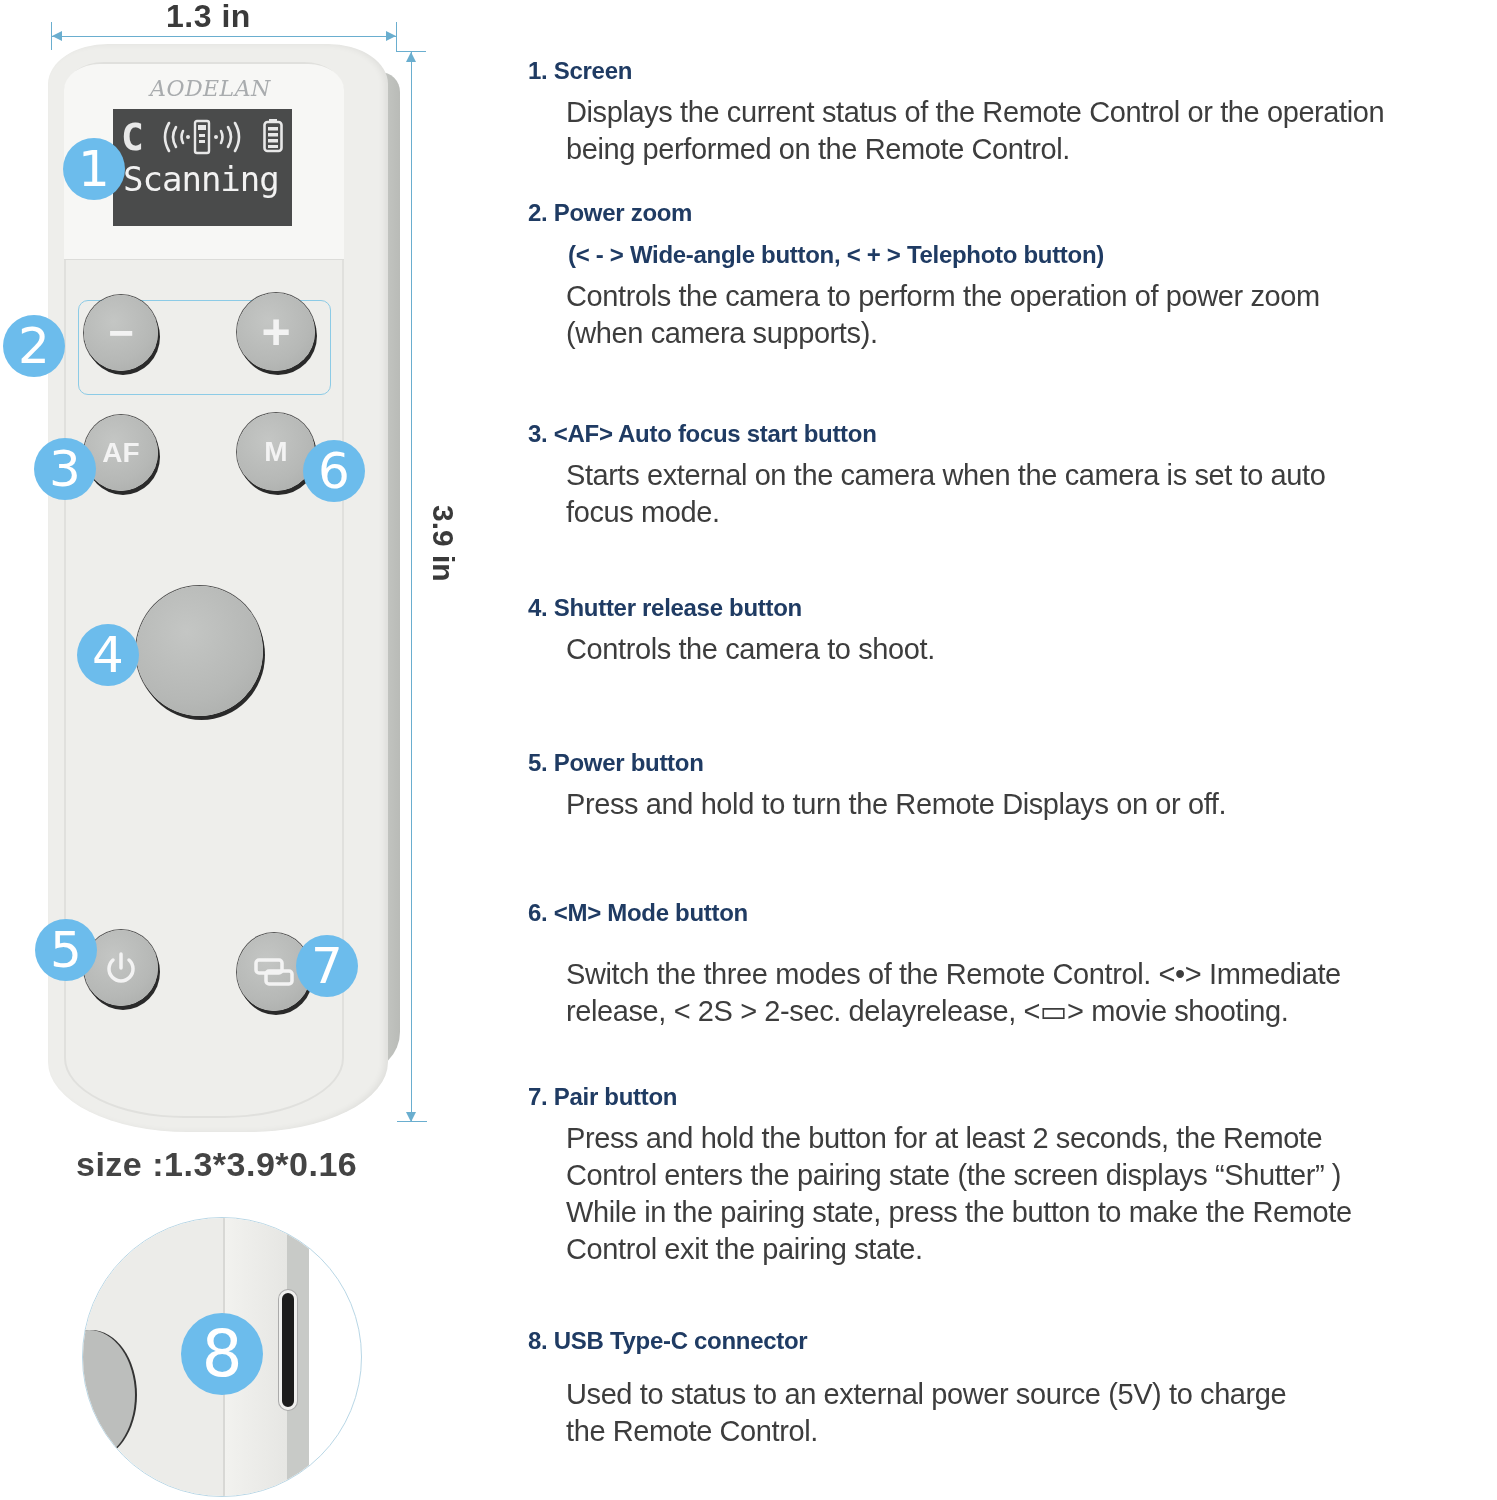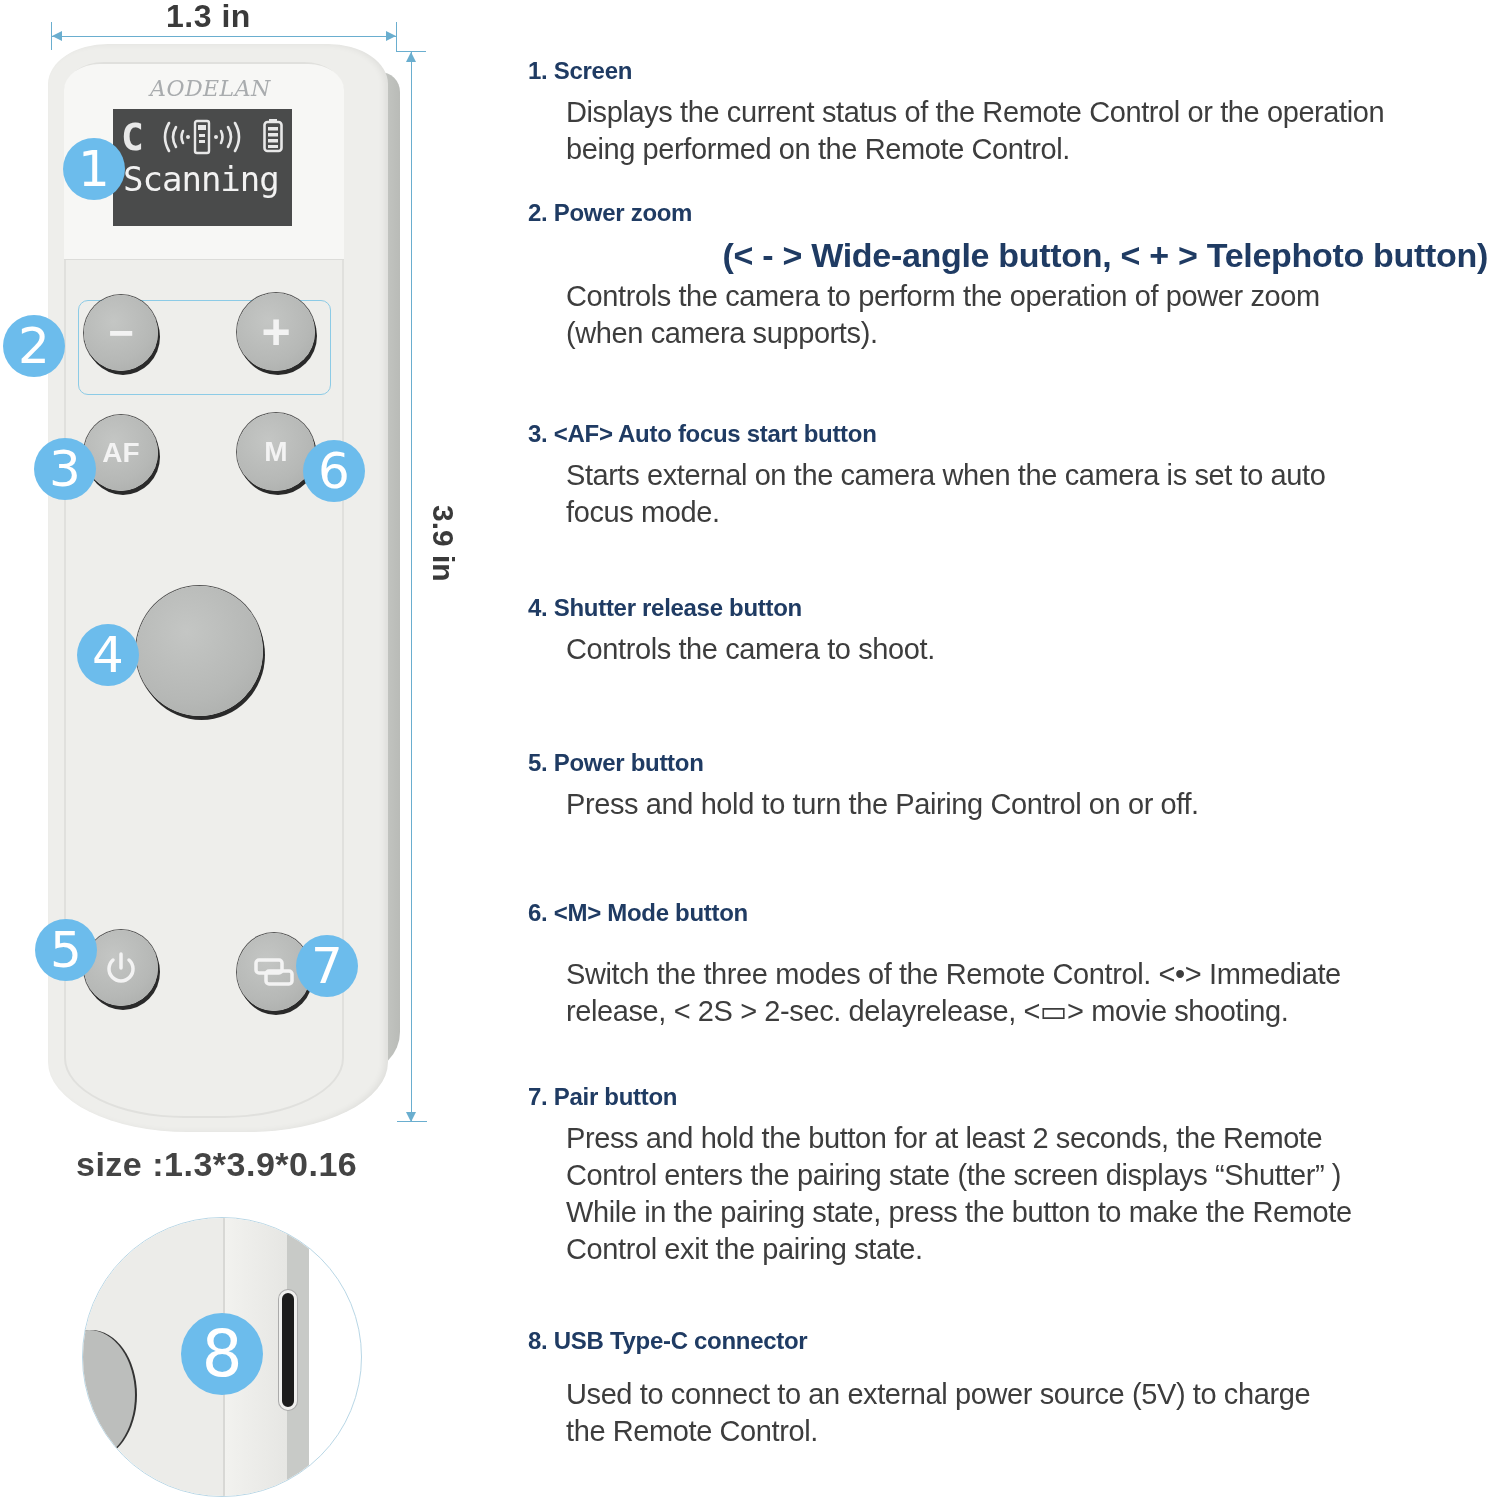--- a/index.html
+++ b/index.html
@@ -54,21 +54,21 @@
   .detail-face { position: absolute; left: 0; top: 0; width: 142px; height: 280px; background: #ecece9; }
   .detail-seam { position: absolute; left: 140px; top: 0; width: 2px; height: 280px; background: #d8d8d5; }
   .detail-edge { position: absolute; left: 142px; top: 0; width: 62px; height: 280px; background: linear-gradient(90deg, #f2f2ef, #e6e6e3); }
   .detail-side { position: absolute; left: 204px; top: 0; width: 22px; height: 280px; background: #c8cac7; }
   .detail-btn { position: absolute; left: -40px; top: 112px; width: 92px; height: 130px; border-radius: 50%; background: #bcbebc; box-shadow: 2px 0 0 #333; }
   .usb-port { position: absolute; left: 196px; top: 72px; width: 18px; height: 120px; border-radius: 10px; background: #1c1c1c; border: 3px solid #f0f0ee; box-shadow: 0 0 0 1px #aaa; }
 
   
   .section { position: absolute; left: 528px; width: 960px; }
   .sec-title { font-size: 24px; font-weight: bold; color: #1f3b63; line-height: 42px; white-space: nowrap; letter-spacing: -0.3px; }
-  .sec-subtitle { font-size: 34px; font-weight: bold; color: #1f3b63; line-height: 42px; padding-left: 40px; white-space: nowrap; letter-spacing: -0.3px; text-align: right; }
+  .sec-subtitle { font-size: 24px; font-weight: bold; color: #1f3b63; line-height: 42px; padding-left: 40px; white-space: nowrap; letter-spacing: -0.3px; }
   .sec-desc { font-size: 29px; color: #3d3d3d; line-height: 37px; padding-left: 38px; margin-top: 2px; letter-spacing: -0.4px; }
   .sec-desc div { white-space: nowrap; }
 </style>
 </head>
 <body>
 
 <div class="dim-width-label">1.3 in</div>
 <div class="dim-tick" style="left:51px;top:22px;width:1px;height:28px;"></div>
 <div class="dim-tick" style="left:396px;top:22px;width:1px;height:30px;"></div>
 <div class="dim-tick" style="left:396px;top:51px;width:30px;height:1px;"></div>
@@ -191,21 +191,21 @@
 <div class="section" style="top:587px;">
   <div class="sec-title">4. Shutter release button</div>
   <div class="sec-desc">
     <div>Controls the camera to shoot.</div>
   </div>
 </div>
 
 <div class="section" style="top:742px;">
   <div class="sec-title">5. Power button</div>
   <div class="sec-desc">
-    <div>Press and hold to turn the Pairing Control on or off.</div>
+    <div>Press and hold to turn the Remote Displays on or off.</div>
   </div>
 </div>
 
 <div class="section" style="top:892px;">
   <div class="sec-title">6. &lt;M&gt; Mode button</div>
   <div class="sec-desc" style="margin-top:22px;">
     <div>Switch the three modes of the Remote Control. &lt;•&gt; Immediate</div>
     <div>release, &lt; 2S &gt; 2-sec. delayrelease, &lt;▭&gt; movie shooting.</div>
   </div>
 </div>
@@ -216,16 +216,16 @@
     <div>Press and hold the button for at least 2 seconds, the Remote</div>
     <div>Control enters the pairing state (the screen displays  “Shutter” )</div>
     <div>While in the pairing state, press the button to make the Remote</div>
     <div>Control exit the pairing state.</div>
   </div>
 </div>
 
 <div class="section" style="top:1320px;">
   <div class="sec-title">8. USB Type-C connector</div>
   <div class="sec-desc" style="margin-top:14px;">
-    <div>Used to connect to an external power source (5V) to charge</div>
+    <div>Used to status to an external power source (5V) to charge</div>
     <div>the Remote Control.</div>
   </div>
 </div>
 
 </body></html>

